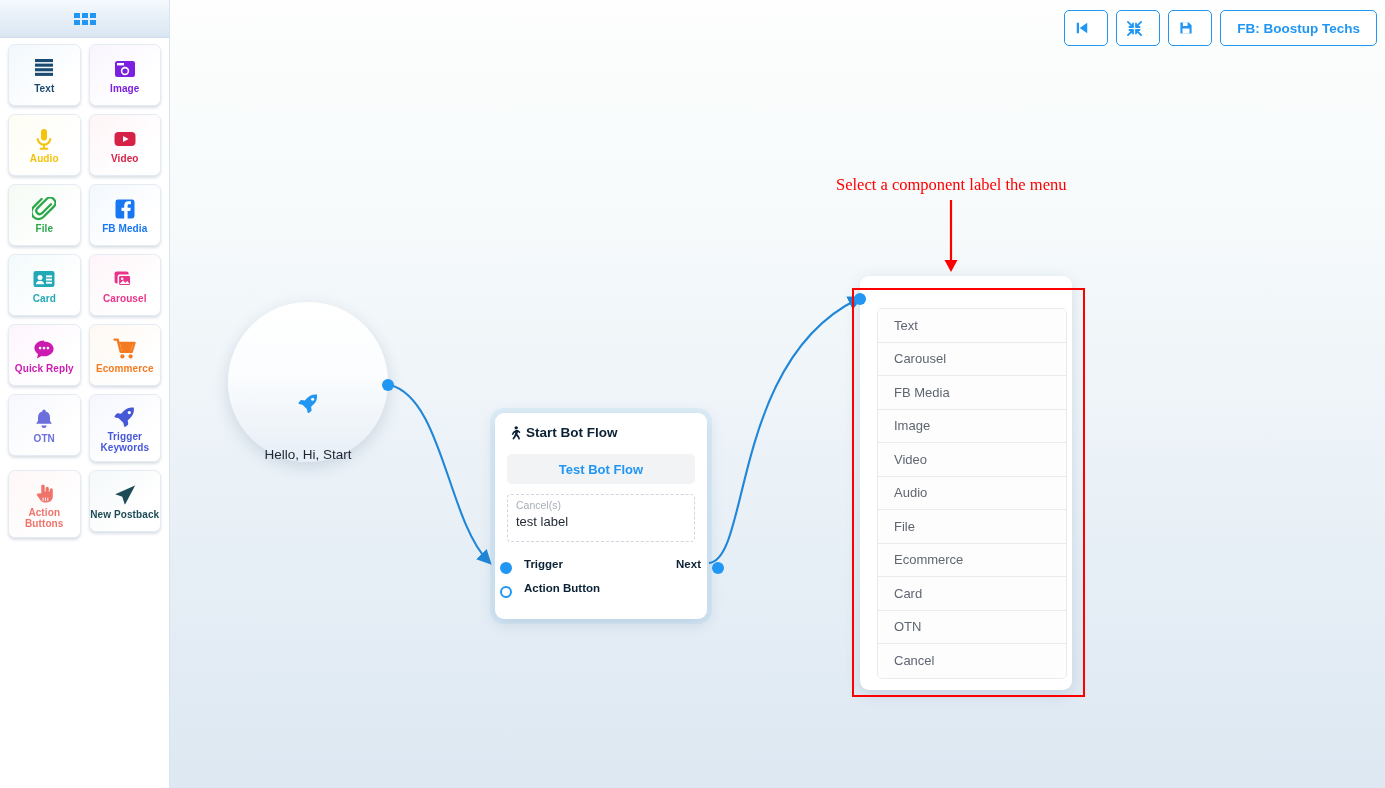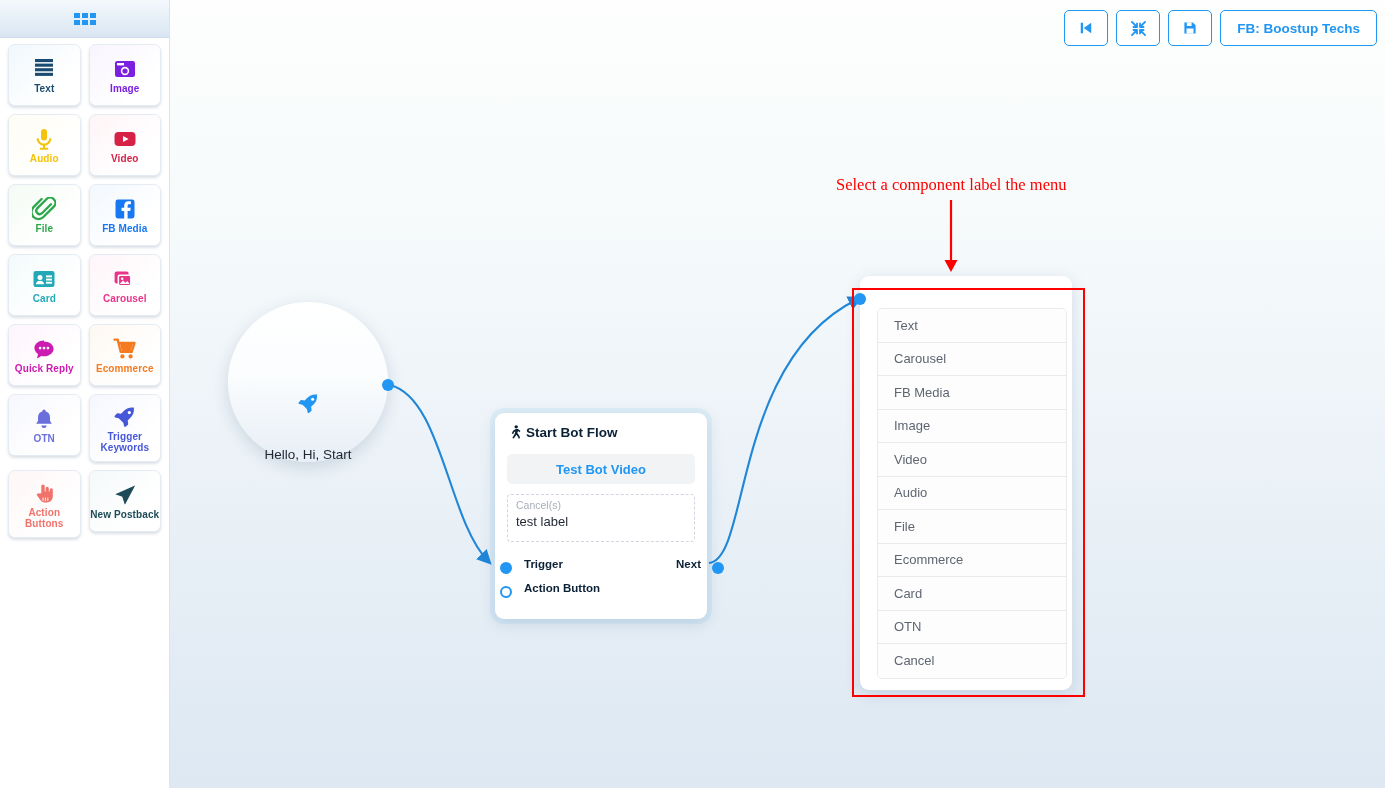--- a/index.html
+++ b/index.html
@@ -77,21 +77,21 @@
   #toolbar {
     position: absolute; right: 8px; top: 10px;
     display: flex; gap: 8px; z-index: 30;
   }
   .tbtn {
     height: 36px; min-width: 44px;
     border: 1px solid #2196f3;
     border-radius: 5px;
     background: #ffffff;
     color: #2196f3;
-    display: flex; align-items: center; justify-content: center;
+    display: flex; align-items: center; justify-content: flex-start;
     cursor: pointer;
     font-size: 13px; font-weight: bold;
     padding: 0 10px;
   }
   .tbtn.wide { padding: 0 16px; font-size: 13.5px; }
 
   
   #start-node {
     position: absolute; left: 58px; top: 302px;
     width: 160px; height: 160px;
@@ -115,21 +115,21 @@
   
   #flow-node {
     position: absolute; left: 325px; top: 413px;
     width: 212px; height: 206px;
     background: #ffffff;
     border-radius: 9px;
     box-shadow: 0 0 0 5px rgba(33,150,243,0.07), 0 4px 16px rgba(40,80,130,0.16);
     cursor: move;
   }
   #flow-node .fn-title {
-    display: flex; align-items: flex-start; gap: 5px;
+    display: flex; align-items: flex-end; gap: 5px;
     padding: 12px 0 0 13px;
     font-size: 13.5px; font-weight: bold; color: #0b2135;
   }
   #flow-node .testbtn {
     margin: 14px 12px 0 12px;
     height: 30px; border-radius: 5px;
     background: #f2f3f5;
     color: #2196f3; font-size: 13px; font-weight: bold;
     display: flex; align-items: center; justify-content: center;
     cursor: pointer;
@@ -429,21 +429,21 @@
 
     <div id="flow-node">
       <div class="fn-title">
         <svg width="13" height="14" viewBox="0 0 16 18">
           <circle cx="10.2" cy="2.4" r="2.2" fill="#0b2135"></circle>
           <path d="M9.6 5.2 L6.2 7.4 L4.4 11 L6.2 11.6 L7.6 9 L9.2 8.2 L8 12 L5.2 16.6 L7.1 17.4 L10.4 12.6 L12.6 15.4 L13.4 17.6 L15.2 16.8 L14 13.6 L11.6 10.4 L12.6 7.6 L14.6 9.2 L15.6 7.8 L12.6 5.2 Z" fill="#0b2135"></path>
         </svg>
         <span>Start Bot Flow</span>
       </div>
       <div class="testbtn">
-        <span>Test Bot Video</span>
+        <span>Test Bot Flow</span>
       </div>
       <div class="labelbox">
         <div class="lb-ph">Cancel(s)</div>
         <div class="lb-val">test label</div>
       </div>
       <div class="rowline" style="top:145px;">
         <span class="port" style="left:-6px; top:4px;"></span>
         <span class="lt">Trigger</span>
         <span class="rt">Next</span>
         <span class="port" style="right:-6px; top:4px;"></span>

